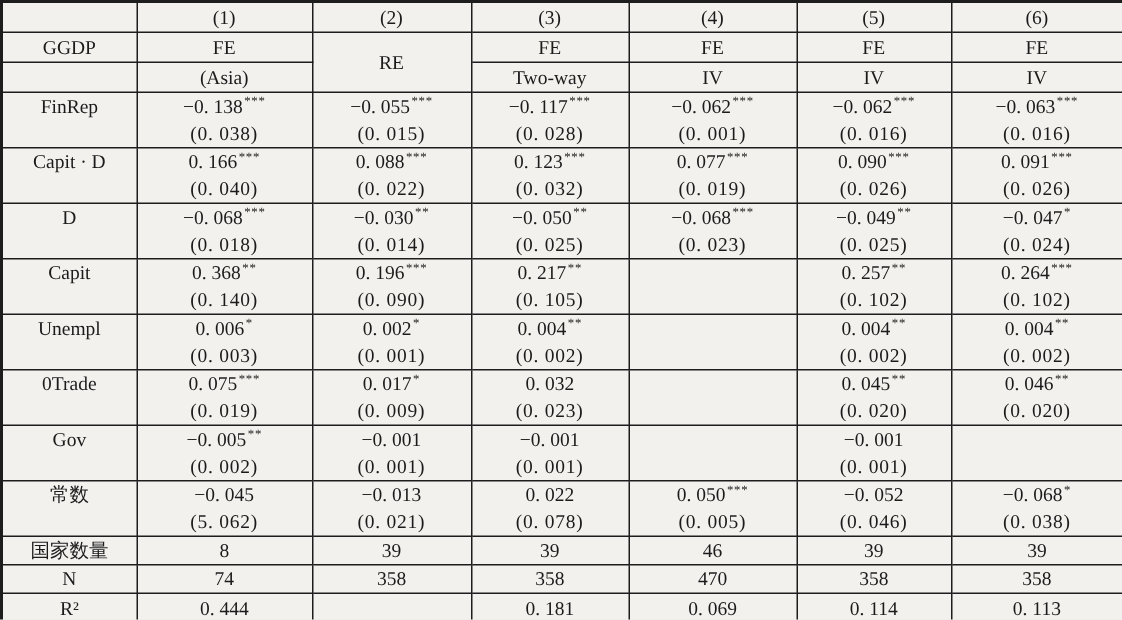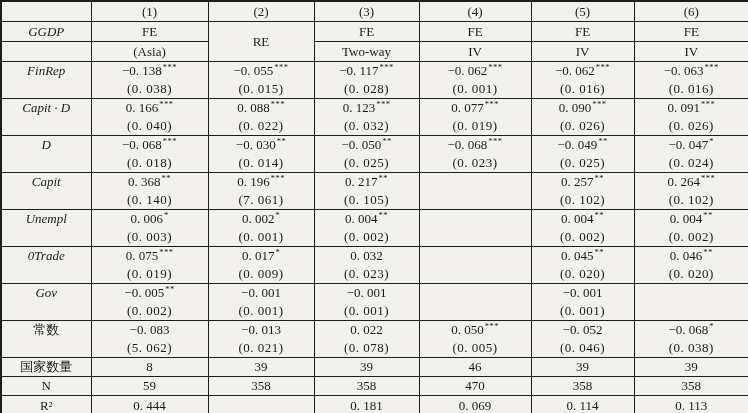--- a/index.html
+++ b/index.html
@@ -34,21 +34,21 @@
   thead td { height: 19px; }
   tr.coef-row { height: 37px; }
   tr.coef-row td { vertical-align: top; }
   tr.stat-row { height: 19px; }
   tr.stat-row-last { height: 22px; }
   .line {
     line-height: 18px;
     height: 18px;
     white-space: nowrap;
   }
-  .italic { font-style: italic; }
+  .italic { }
   .se { letter-spacing: 0.5px; }
   sup.stars {
     font-size: 8.5px;
     line-height: 1;
     vertical-align: top;
     position: relative;
     top: 1px;
     margin-left: 1px;
     letter-spacing: 0.5px;
   }
@@ -187,21 +187,21 @@
         <tr class="coef-row">
           <td class="label-cell">
             <div class="line italic">Capit</div>
           </td>
           <td class="coef-cell">
             <div class="line val">0. 368<sup class="stars">**</sup></div>
             <div class="line se">(0. 140)</div>
           </td>
           <td class="coef-cell">
             <div class="line val">0. 196<sup class="stars">***</sup></div>
-            <div class="line se">(7. 061)</div>
+            <div class="line se">(0. 090)</div>
           </td>
           <td class="coef-cell">
             <div class="line val">0. 217<sup class="stars">**</sup></div>
             <div class="line se">(0. 105)</div>
           </td>
           <td class="coef-cell"></td>
           <td class="coef-cell">
             <div class="line val">0. 257<sup class="stars">**</sup></div>
             <div class="line se">(0. 102)</div>
           </td>
@@ -283,21 +283,21 @@
             <div class="line val">−0. 001</div>
             <div class="line se">(0. 001)</div>
           </td>
           <td class="coef-cell"></td>
         </tr>
         <tr class="coef-row">
           <td class="label-cell">
             <div class="line">常数</div>
           </td>
           <td class="coef-cell">
-            <div class="line val">−0. 083</div>
+            <div class="line val">−0. 045</div>
             <div class="line se">(5. 062)</div>
           </td>
           <td class="coef-cell">
             <div class="line val">−0. 013</div>
             <div class="line se">(0. 021)</div>
           </td>
           <td class="coef-cell">
             <div class="line val">0. 022</div>
             <div class="line se">(0. 078)</div>
           </td>
@@ -318,21 +318,21 @@
           <td class="label-cell">国家数量</td>
           <td class="stat-cell">8</td>
           <td class="stat-cell">39</td>
           <td class="stat-cell">39</td>
           <td class="stat-cell">46</td>
           <td class="stat-cell">39</td>
           <td class="stat-cell">39</td>
         </tr>
         <tr class="stat-row">
           <td class="label-cell">N</td>
-          <td class="stat-cell">59</td>
+          <td class="stat-cell">74</td>
           <td class="stat-cell">358</td>
           <td class="stat-cell">358</td>
           <td class="stat-cell">470</td>
           <td class="stat-cell">358</td>
           <td class="stat-cell">358</td>
         </tr>
         <tr class="stat-row stat-row-last">
           <td class="label-cell">R²</td>
           <td class="stat-cell">0. 444</td>
           <td class="stat-cell"></td>

